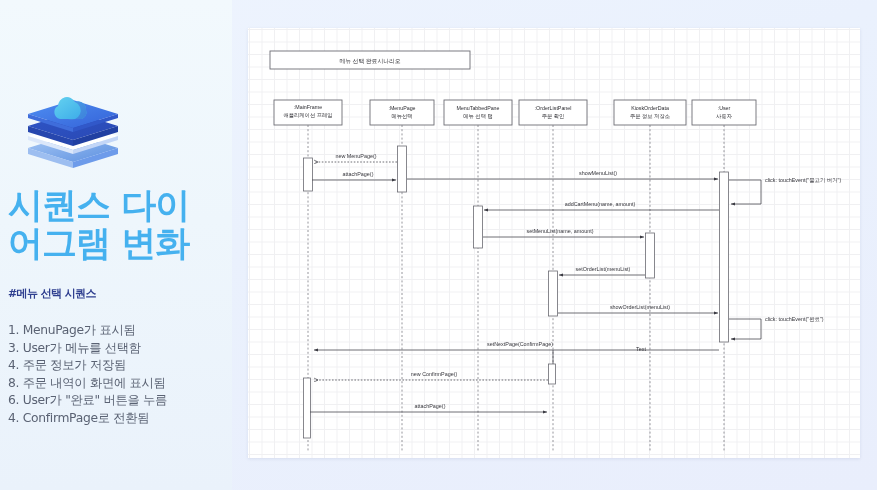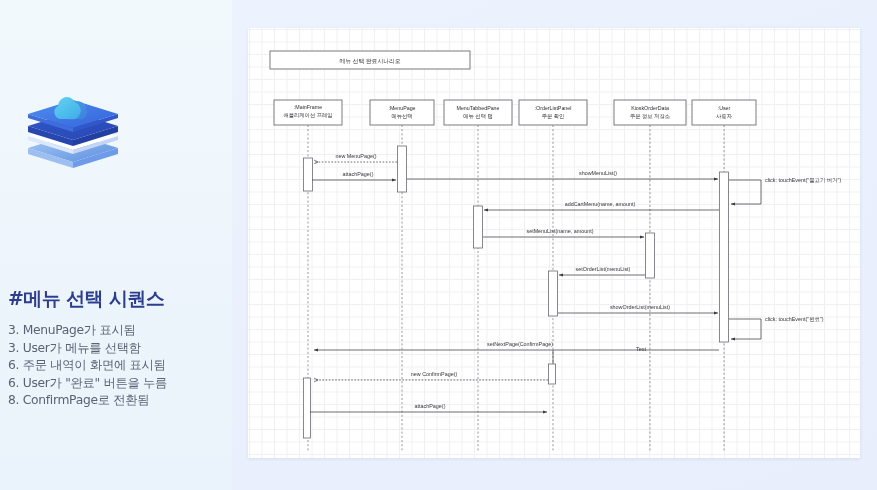--- a/index.html
+++ b/index.html
@@ -41,21 +41,21 @@
     line-height: 38px;
     letter-spacing: -1px;
     color: #45b1ef;
     white-space: pre;
   }
   #hash-heading {
     position: absolute;
     left: 8px; top: 286px;
     font-family: "DejaVu Sans", sans-serif;
     font-weight: 700;
-    font-size: 19px;
+    font-size: 11px;
     color: #2e3e8f;
     letter-spacing: -0.6px;
     white-space: nowrap;
   }
   #steps {
     position: absolute;
     left: 8px; top: 322px;
     width: 222px;
   }
   #steps li {
@@ -159,29 +159,34 @@
 
         <polygon points="55,16 100,30 55,44 10,30" fill="url(#gC)"></polygon>
         <polygon points="10,30 55,44 55,48 10,34" fill="#3f6ddb"></polygon>
         <polygon points="100,30 55,44 55,48 100,34" fill="#3158c9"></polygon>
 
         <path d="M40,22 a9,9 0 0 1 17,-4 a8,8 0 0 1 11,8 a7,7 0 0 1 -4,9 l-22,0 a7,7 0 0 1 -2,-13 z" fill="url(#gCloud)"></path>
         <path d="M57,18 a8,8 0 0 1 11,8 a7,7 0 0 1 -4,9 l-14,0 a9,9 0 0 0 7,-17 z" fill="url(#gCloud2)" opacity="0.95"></path>
       </svg>
     </div>
 
+    <div id="title-block">
+      <div class="big-title">시퀀스 다이</div>
+      <div class="big-title">어그램 변화</div>
+    </div>
 
     <div id="hash-heading">#메뉴 선택 시퀀스</div>
 
     <ul id="steps">
-      <li>3. MenuPage가 표시됨</li>
+      <li>1. MenuPage가 표시됨</li>
       <li>3. User가 메뉴를 선택함</li>
-      <li>6. 주문 내역이 화면에 표시됨</li>
+      <li>4. 주문 정보가 저장됨</li>
+      <li>8. 주문 내역이 화면에 표시됨</li>
       <li>6. User가 "완료" 버튼을 누름</li>
-      <li>8.  ConfirmPage로 전환됨</li>
+      <li>4.  ConfirmPage로 전환됨</li>
     </ul>
   </div>
 
   <div id="canvas-outer">
     <div id="grid"></div>
 
     <svg id="diagram-svg" width="612" height="430" viewBox="0 0 612 430">
       <defs>
         <marker id="ah" markerWidth="6" markerHeight="6" refX="5.2" refY="2" orient="auto">
           <path d="M0,0 L5.4,2 L0,4 z" fill="#3a3a42"></path>

